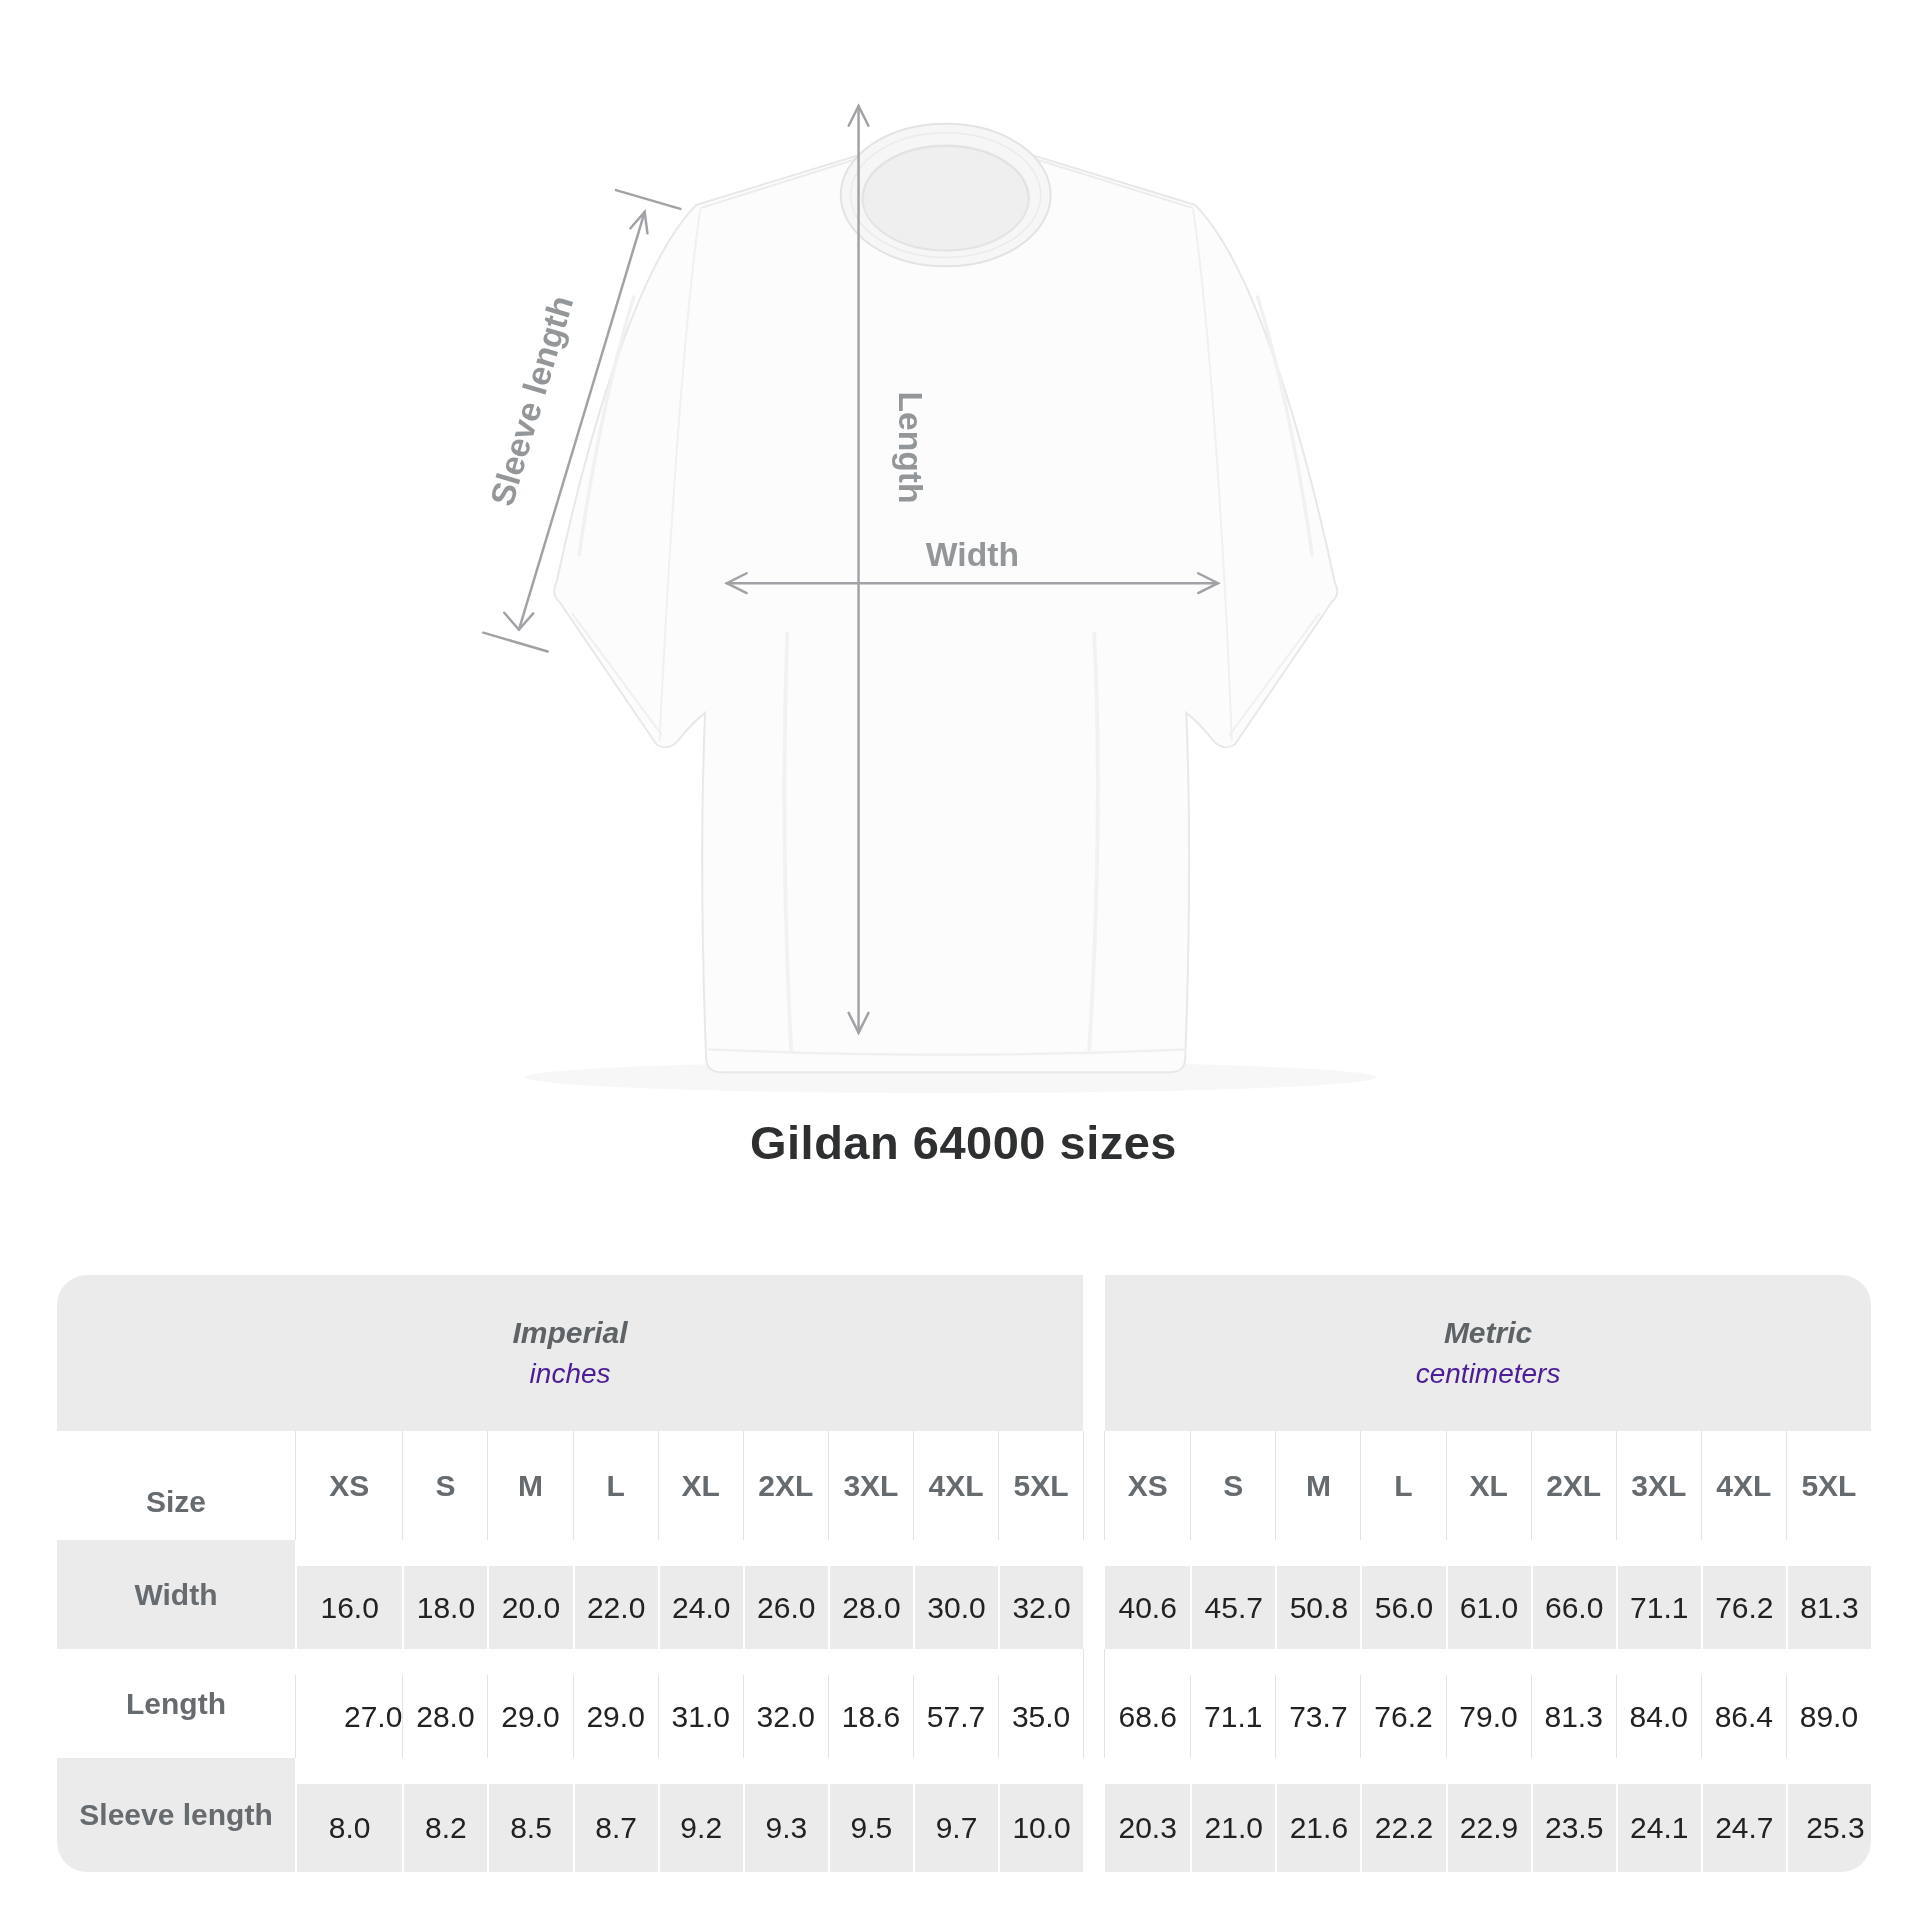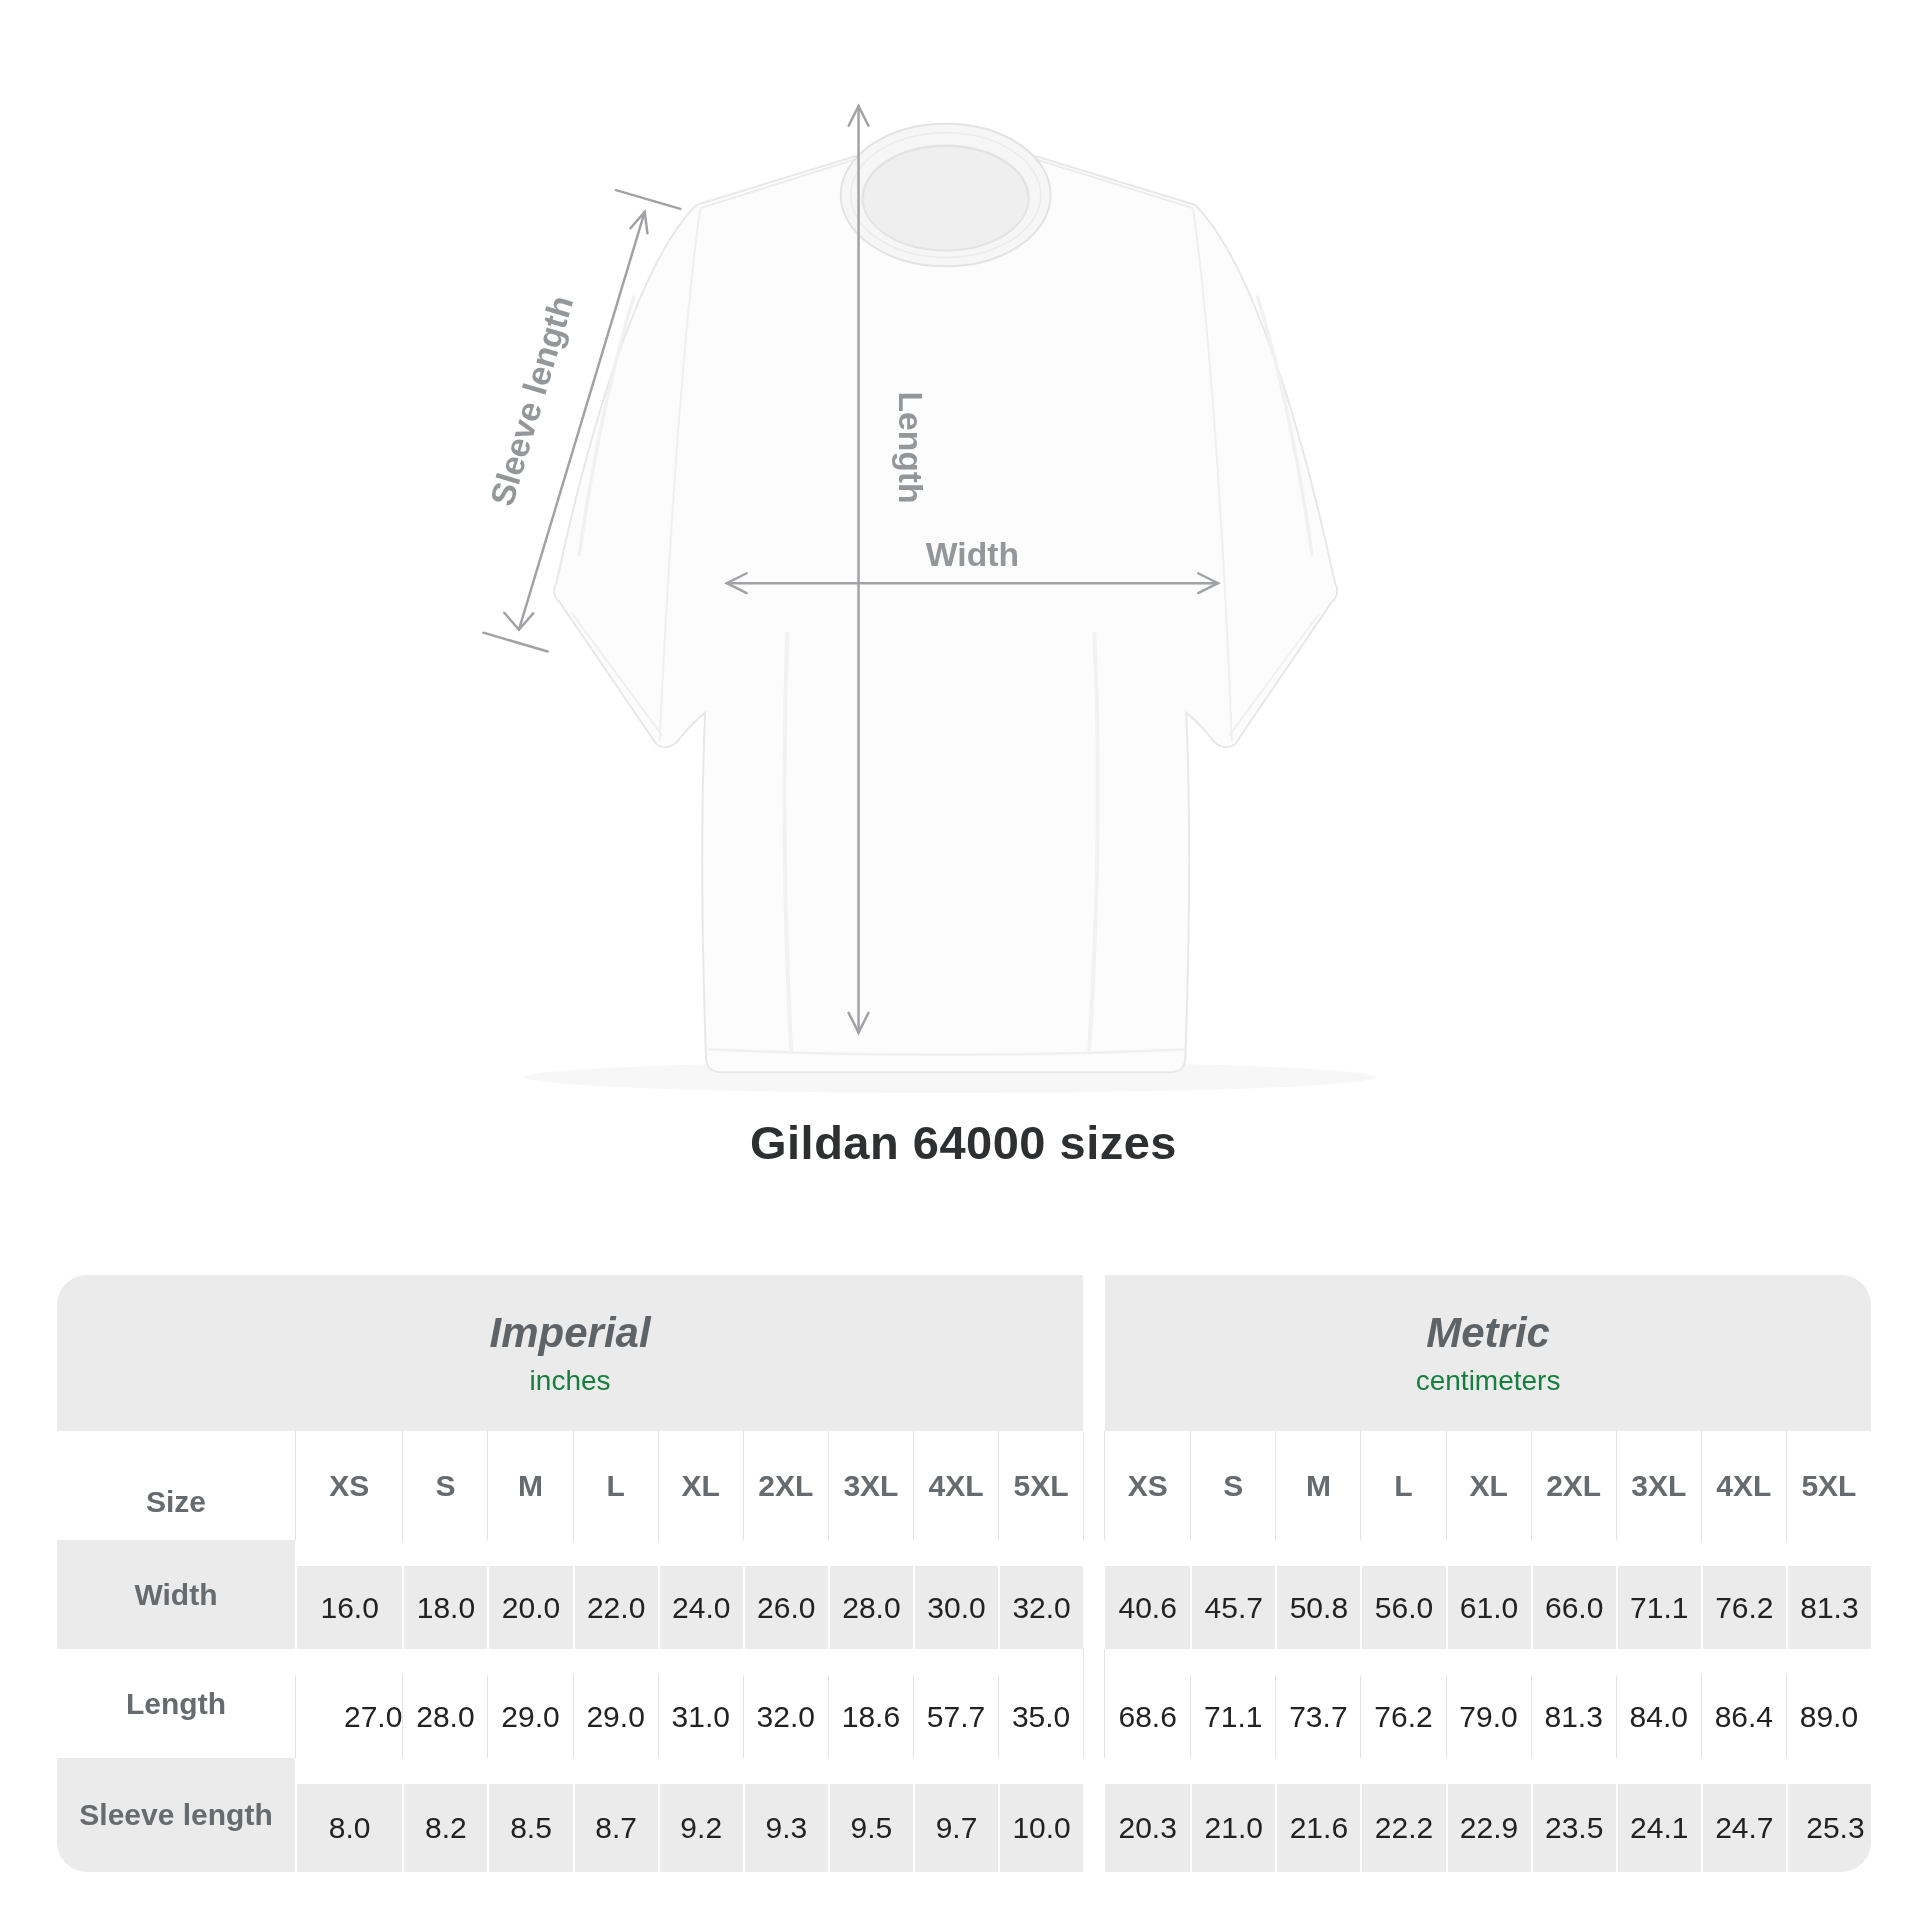--- a/index.html
+++ b/index.html
@@ -18,22 +18,22 @@
   }
   .size-table {
     position:absolute; top:1275px; left:57px; width:1814px;
     display:grid;
     grid-template-columns: 238px repeat(9, 1fr) 22px repeat(9, 1fr);
     grid-template-rows: 156px 109px 109px 109px 114px;
   }
   .panel { background:#ebebeb; display:flex; flex-direction:column; align-items:center; justify-content:center; gap:8px; grid-row:1; }
   .panel-imperial { grid-column:1/11; border-top-left-radius:30px; }
   .panel-metric   { grid-column:12/21; border-top-right-radius:30px; }
-  .g-label { font-size:42px; font-weight:bold; font-style:italic; color:#5d6367; }
-  .g-unit  { font-size:28px; color:#15803d; }
+  .g-label { font-size:30px; font-weight:bold; font-style:italic; color:#5d6367; }
+  .g-unit  { font-size:28px; font-style:italic; color:#4c1d95; }
   .cell { display:flex; align-items:center; justify-content:center; font-size:30px; }
   .cell.hdr, .cell.lbl { font-weight:bold; color:#666b6f; }
   .cell.val { color:#222222;margin-top:26px; }
   .gray { background:#ebebeb; }
   .bl-white { border-left:2px solid #ffffff; }
   .bl-gray  { border-left:1px solid #e3e3e3; }
   .gap-white { border-left:1px solid #e3e3e3; border-right:1px solid #e3e3e3; }
   .rb-left  { border-bottom-left-radius:30px; }
   .rb-right { border-bottom-right-radius:30px;padding-left:12px; }
 </style>

